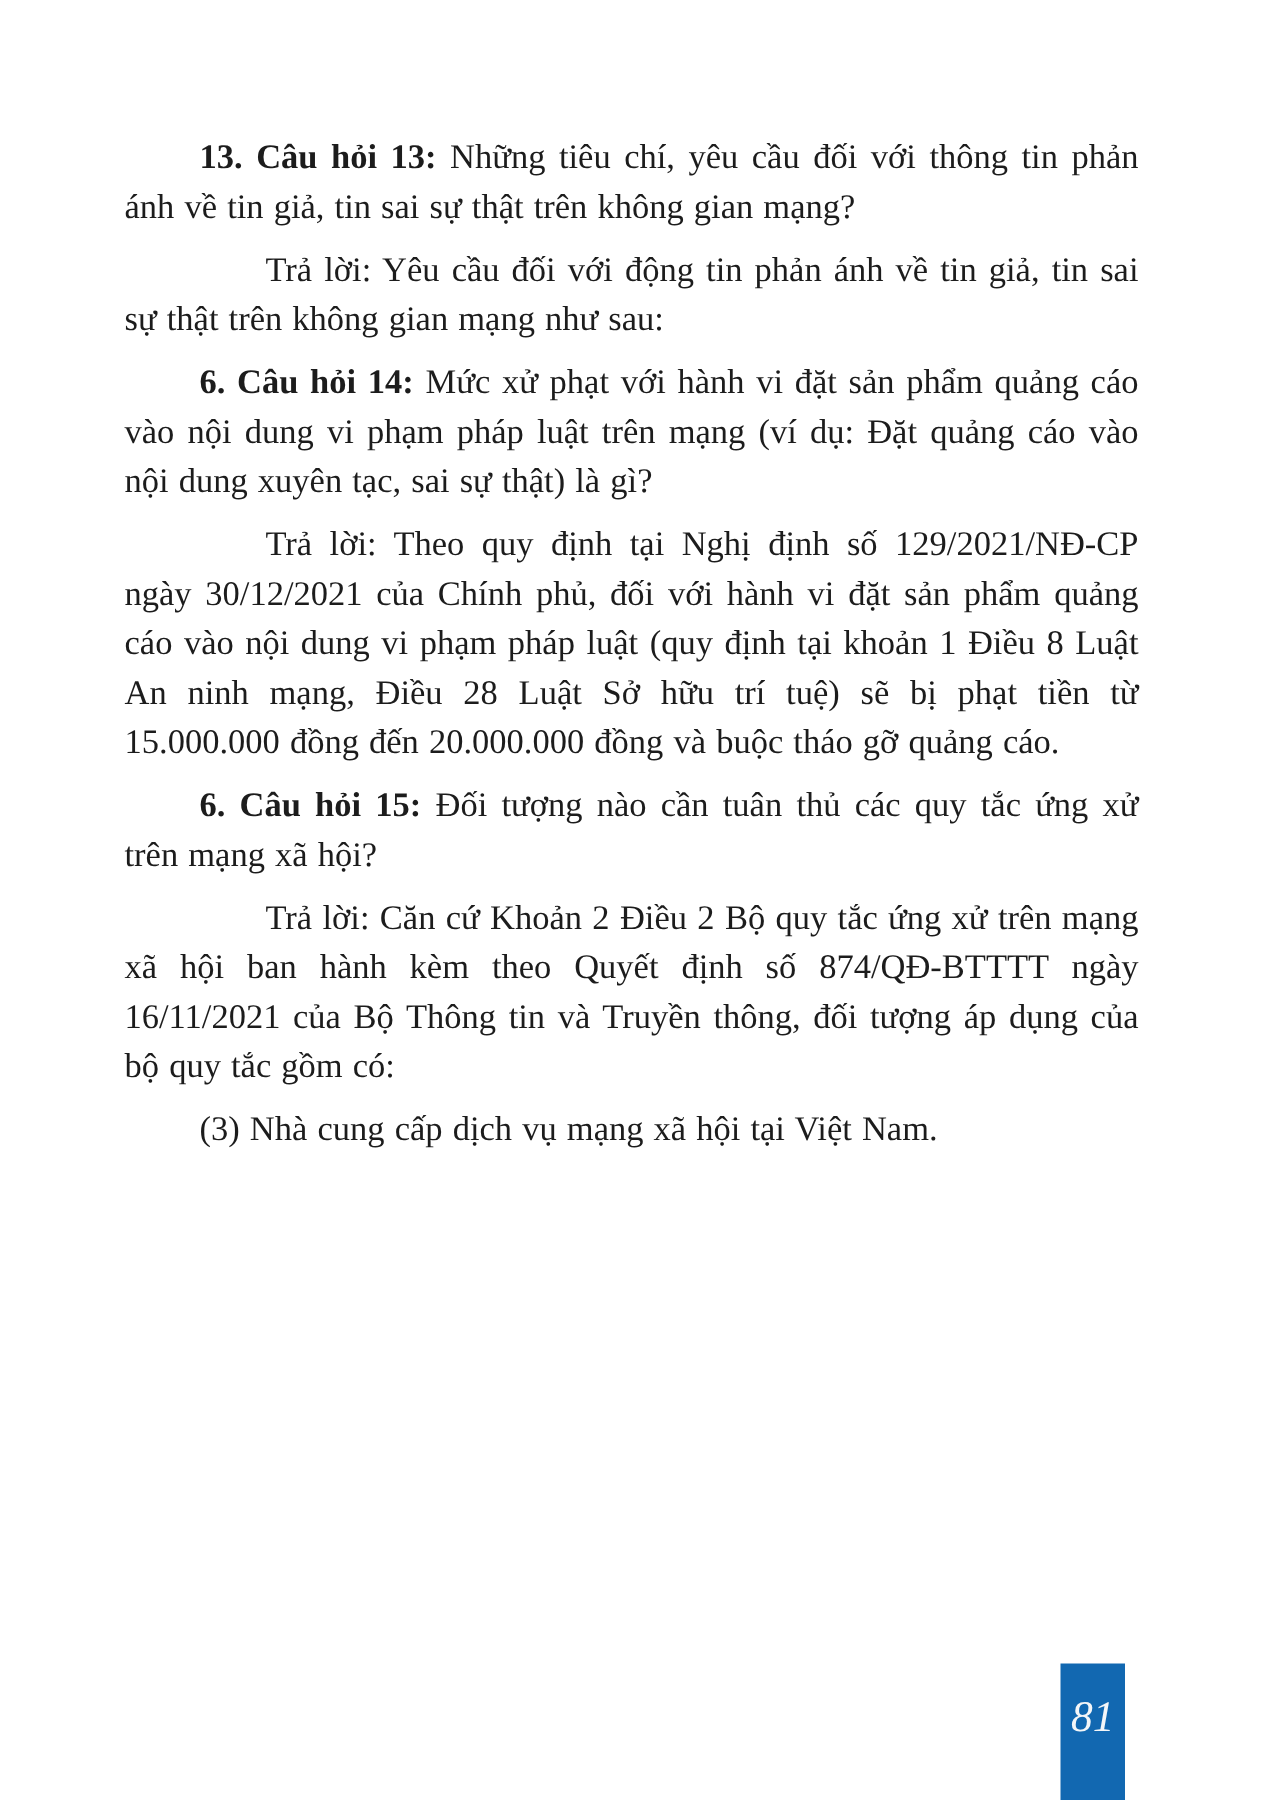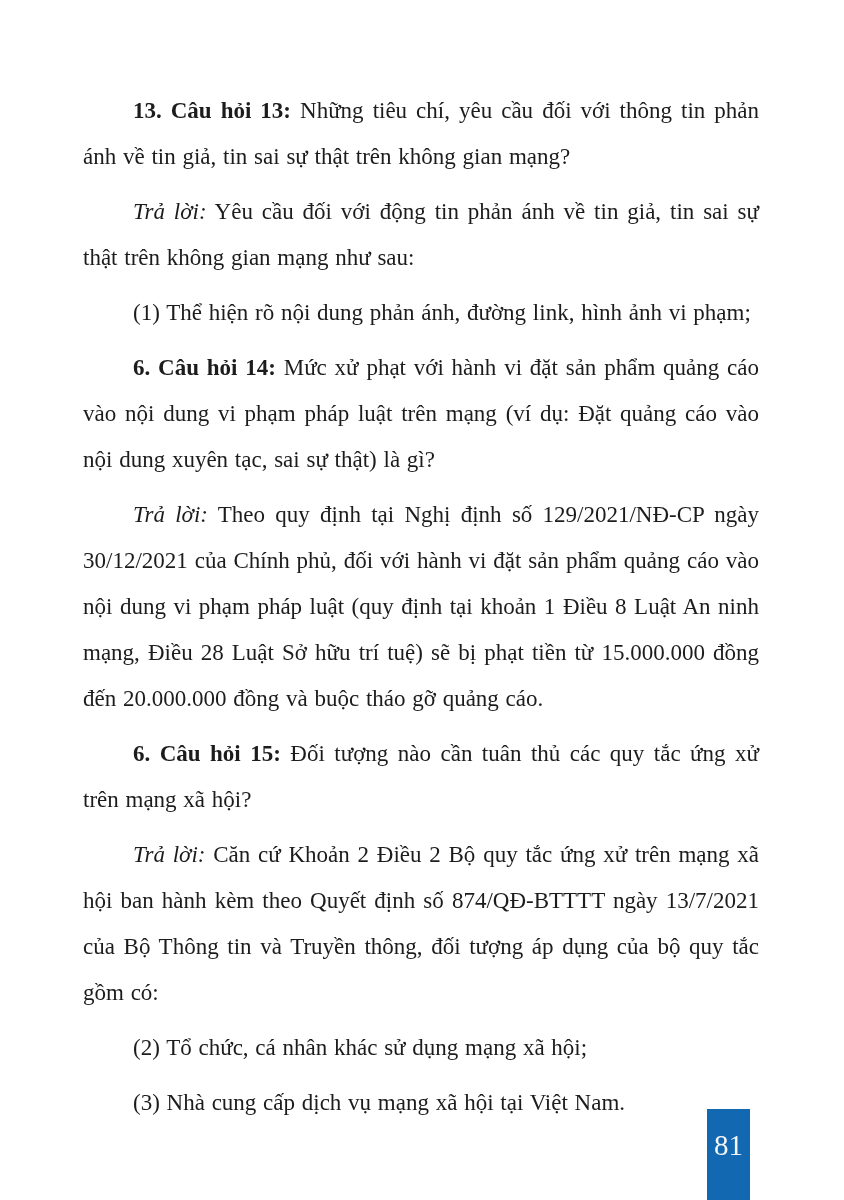--- a/index.html
+++ b/index.html
@@ -17,30 +17,30 @@
   .page-content {
     position: absolute;
     left: 83px;
     top: 88px;
     width: 676px;
     color: #1c1c1c;
   }
   .page-content p {
     margin: 0 0 9px 0;
     font-size: 23px;
-    line-height: 46px;
+    line-height: 33px;
     text-align: justify;
     text-indent: 50px;
     word-spacing: 1px;
   }
   .prefix-bold {
     font-weight: bold;
   }
   .prefix-italic {
-    font-style: italic;
+    margin-left: 44px;
   }
   .page-number-badge {
     position: absolute;
     left: 707px;
     top: 1109px;
     width: 43px;
     height: 91px;
     display: flex;
     justify-content: center;
     align-items: flex-start;
@@ -55,33 +55,31 @@
 </style>
 </head>
 <body>
 
 <div class="page-content">
 
   <p><span class="prefix-bold">13. Câu hỏi 13:</span><span> Những tiêu chí, yêu cầu đối với thông tin phản ánh về tin giả, tin sai sự thật trên không gian mạng?</span></p>
 
   <p><span class="prefix-italic">Trả lời:</span><span> Yêu cầu đối với động tin phản ánh về tin giả, tin sai sự thật trên không gian mạng như sau:</span></p>
 
-  <p><span>(1) Thể hiện rõ nội dung phản ánh, đường link, hình ảnh vi phạm;</span></p>
 
 
   <p><span class="prefix-bold">6. Câu hỏi 14:</span><span> Mức xử phạt với hành vi đặt sản phẩm quảng cáo vào nội dung vi phạm pháp luật trên mạng (ví dụ: Đặt quảng cáo vào nội dung xuyên tạc, sai sự thật) là gì?</span></p>
 
   <p><span class="prefix-italic">Trả lời:</span><span> Theo quy định tại Nghị định số 129/2021/NĐ-CP ngày 30/12/2021 của Chính phủ, đối với hành vi đặt sản phẩm quảng cáo vào nội dung vi phạm pháp luật (quy định tại khoản 1 Điều 8 Luật An ninh mạng, Điều 28 Luật Sở hữu trí tuệ) sẽ bị phạt tiền từ 15.000.000 đồng đến 20.000.000 đồng và buộc tháo gỡ quảng cáo.</span></p>
 
   <p><span class="prefix-bold">6. Câu hỏi 15:</span><span> Đối tượng nào cần tuân thủ các quy tắc ứng xử trên mạng xã hội?</span></p>
 
-  <p><span class="prefix-italic">Trả lời:</span><span> Căn cứ Khoản 2 Điều 2 Bộ quy tắc ứng xử trên mạng xã hội ban hành kèm theo Quyết định số 874/QĐ-BTTTT ngày 13/7/2021 của Bộ Thông tin và Truyền thông, đối tượng áp dụng của bộ quy tắc gồm có:</span></p>
+  <p><span class="prefix-italic">Trả lời:</span><span> Căn cứ Khoản 2 Điều 2 Bộ quy tắc ứng xử trên mạng xã hội ban hành kèm theo Quyết định số 874/QĐ-BTTTT ngày 16/11/2021 của Bộ Thông tin và Truyền thông, đối tượng áp dụng của bộ quy tắc gồm có:</span></p>
 
 
-  <p><span>(2) Tổ chức, cá nhân khác sử dụng mạng xã hội;</span></p>
 
   <p><span>(3) Nhà cung cấp dịch vụ mạng xã hội tại Việt Nam.</span></p>
 
 </div>
 
-<div class="page-number-badge" style="background-color: rgb(18, 104, 177);">
+<div class="page-number-badge" style="background-color: rgb(18, 104, 177); font-style: italic;">
   <span style="color: rgb(244, 246, 248);">81</span>
 </div>
 
 </body></html>

